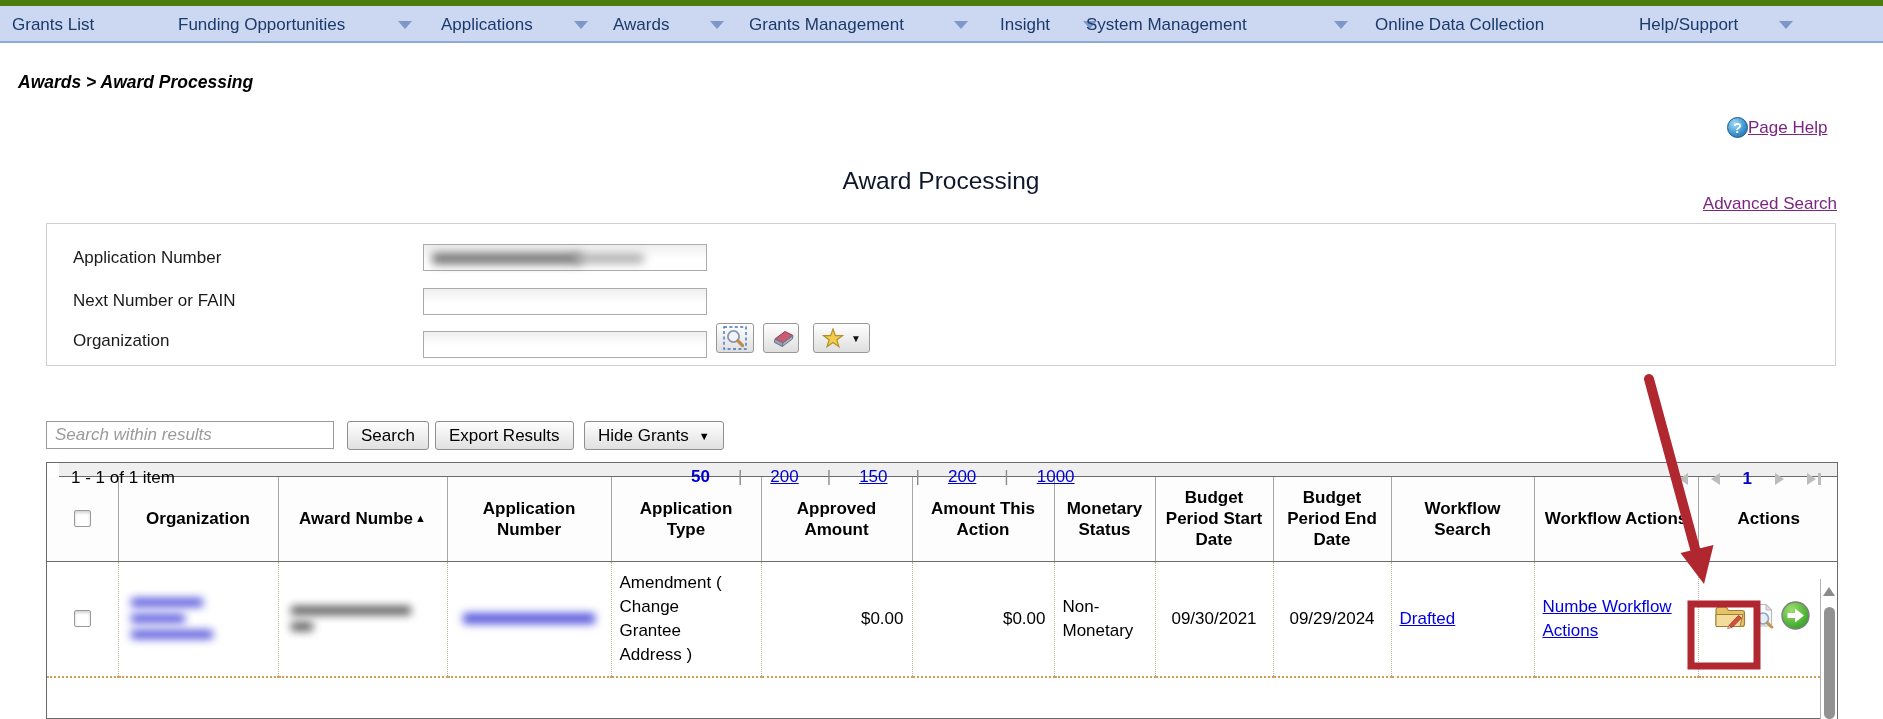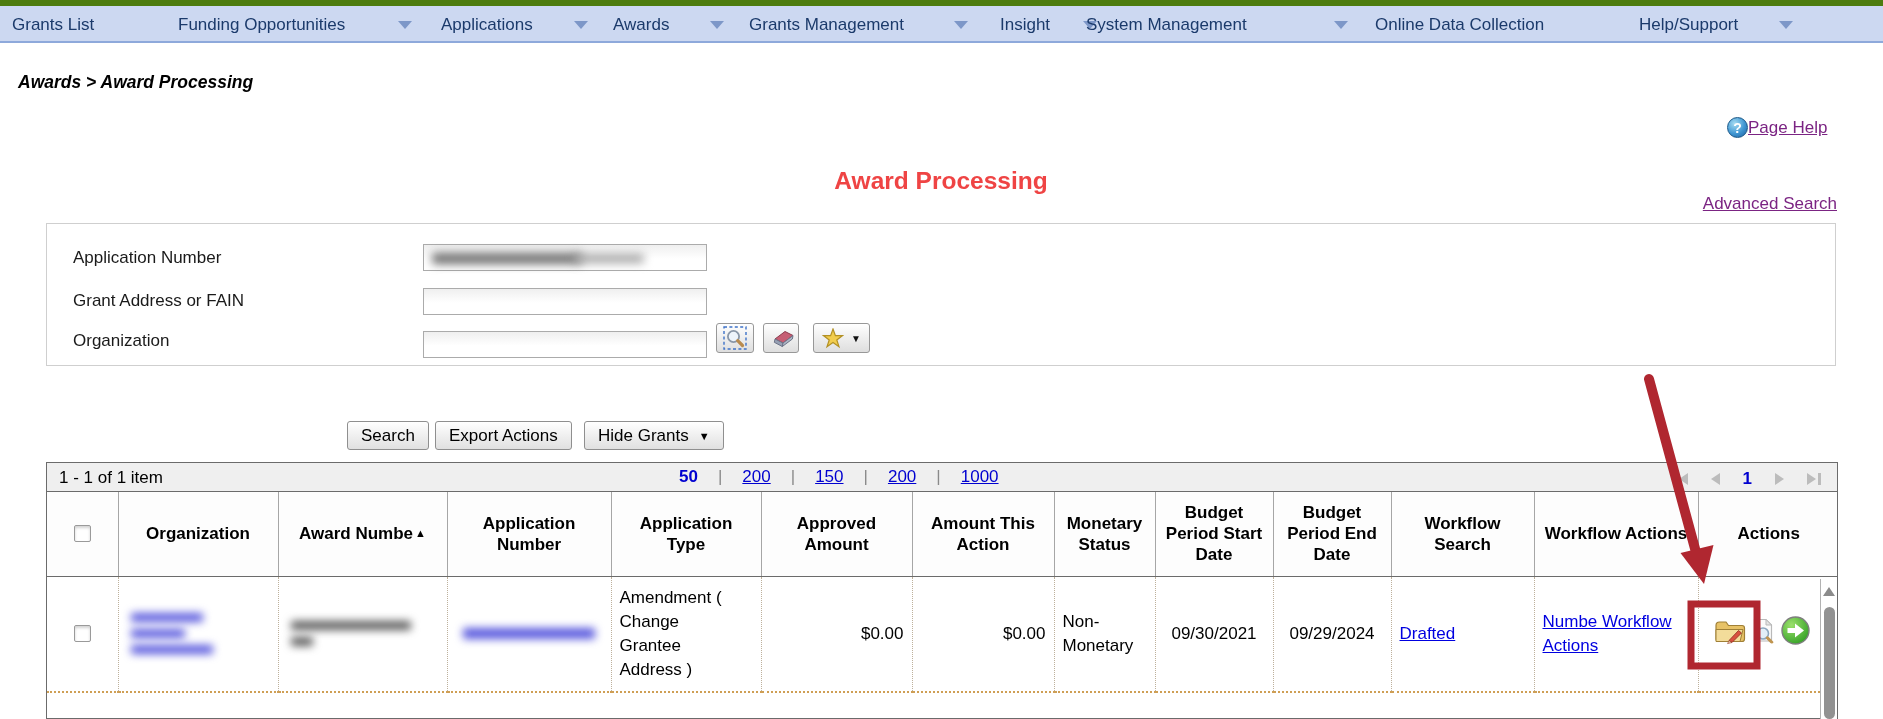--- a/index.html
+++ b/index.html
@@ -20,21 +20,21 @@
   
   .page-help { position:absolute; left:1727px; top:117px; display:flex; align-items:center; }
   .help-globe { width:21px; height:21px; border-radius:50%;
                 background:radial-gradient(circle at 35% 30%, #a6dcf2, #3f96d2 55%, #1b5e9e);
                 color:#fff; font-weight:bold; font-size:14px; line-height:21px; text-align:center;
                 border:1px solid #175687; }
   .page-help a { color:#7b2483; font-size:17px; text-decoration:underline; cursor:pointer; }
 
   
   .page-title { position:absolute; left:46px; top:167px; width:1790px; text-align:center;
-                font-size:24.5px; font-weight:bold; color:#ef4444; }
+                font-size:24.5px; font-weight:normal; color:#0f172a; }
   .adv-search { position:absolute; right:46px; top:194px; color:#7b2483; font-size:17px;
                 text-decoration:underline; cursor:pointer;margin-left:40px; }
 
   
   .form-panel { position:absolute; left:46px; top:223px; width:1790px; height:143px;
                 background:#fff; border:1px solid #cfcfcf; }
   .form-label { position:absolute; left:26px; font-size:17px; color:#1a1a1a; }
   .form-input { position:absolute; left:376px; width:284px; height:27px;
                 border:1px solid #ababab; background:linear-gradient(#efefef, #ffffff 55%); }
   .blur-bar { filter:blur(4px); border-radius:3px; }
@@ -53,23 +53,23 @@
                font-family:"Liberation Sans", sans-serif; }
   .tb-search::placeholder { color:#9a9a9a; font-style:italic; }
   .toolbar-btn { position:absolute; top:421px; height:29px; border:1px solid #8f8f8f; border-radius:3px;
                  background:linear-gradient(#ffffff,#e0e0e0); font-size:17px; color:#000; padding:0 13px;
                  display:flex; align-items:center; cursor:pointer; font-family:"Liberation Sans", sans-serif; }
   .hc-caret { font-size:11px; margin-left:10px; }
 
   
   .results-box { position:absolute; left:46px; top:462px; width:1792px; height:257px;
                  border:1px solid #6b6b6b; background:#fff; overflow:hidden; }
-  .info-bar { position:relative; height:29px; background:#efefef; border-bottom:1px solid #6b6b6b; }
+  .info-bar { position:relative; height:14px; background:#efefef; border-bottom:1px solid #6b6b6b;margin-left:12px; }
   .info-count { position:absolute; left:12px; top:5px; font-size:17px; color:#000; }
-  .pagesizes { position:absolute; left:632px; top:4px; display:flex; align-items:center; gap:20px; font-size:17px; }
+  .pagesizes { position:absolute; left:632px; top:4px; display:flex; align-items:center; gap:28px; font-size:17px; }
   .ps-current { color:#0000d0; font-weight:bold; }
   .ps { color:#0000d0; text-decoration:underline; cursor:pointer; }
   .ps-sep { color:#8a8a8a; }
   .pager { position:absolute; right:16px; top:6px; display:flex; align-items:center; gap:23px; }
   .pg { display:flex; align-items:center; gap:2px; cursor:default; }
   .tri-l { width:0; height:0; border-top:6px solid transparent; border-bottom:6px solid transparent; border-right:9px solid #bcbcbc; }
   .tri-r { width:0; height:0; border-top:6px solid transparent; border-bottom:6px solid transparent; border-left:9px solid #bcbcbc; }
   .pg-bar { width:3px; height:12px; background:#bcbcbc; }
   .pg-current { color:#0000d0; font-weight:bold; font-size:17px; }
 
@@ -142,21 +142,21 @@
   <div class="page-title">Award Processing</div>
   <a class="adv-search">Advanced Search</a>
 
   <div class="form-panel">
     <span class="form-label" style="top:24px">Application Number</span>
     <div class="form-input" style="top:20px">
       <span class="input-redacted"></span>
       <span class="input-redacted2"></span>
     </div>
 
-    <span class="form-label" style="top:67px">Grant Address or FAIN</span>
+    <span class="form-label" style="top:67px">Next Number or FAIN</span>
     <div class="form-input" style="top:64px"></div>
 
     <span class="form-label" style="top:107px">Organization</span>
     <div class="form-input" style="top:107px"></div>
 
     <div class="form-btn" style="left:669px; top:99px; width:38px">
       <svg width="26" height="26" viewBox="0 0 26 26">
         <rect x="2" y="2" width="22" height="22" fill="none" stroke="#3e72c8" stroke-width="1.4" stroke-dasharray="3 2.4"></rect>
         <circle cx="11.5" cy="11.5" r="5.6" fill="#eef4fb" stroke="#8a97a8" stroke-width="1.8"></circle>
         <line x1="15.7" y1="15.7" x2="20.5" y2="20.5" stroke="#b98b4e" stroke-width="3.2" stroke-linecap="round"></line>
@@ -170,22 +170,23 @@
       </svg>
     </div>
     <div class="form-btn" style="left:766px; top:99px; width:57px">
       <svg width="22" height="21" viewBox="0 0 22 21">
         <polygon points="11,1 13.4,7.6 20.5,7.6 14.8,11.9 17,18.8 11,14.6 5,18.8 7.2,11.9 1.5,7.6 8.6,7.6" fill="#f2cd4e" stroke="#b39125" stroke-width="1.2"></polygon>
       </svg>
       <span class="star-caret">▼</span>
     </div>
   </div>
 
+  <input class="tb-search" placeholder="Search within results" style="">
   <button class="toolbar-btn" style="left:347px">Search</button>
-  <button class="toolbar-btn" style="left:435px">Export Actions</button>
+  <button class="toolbar-btn" style="left:435px">Export Results</button>
   <button class="toolbar-btn" style="left:584px">
     <span>Hide Grants</span>
     <span class="hc-caret">▼</span>
   </button>
 
   <div class="results-box">
     <div class="info-bar">
       <span class="info-count">1 - 1 of 1 item</span>
       <div class="pagesizes">
         <span class="ps-current">50</span>

